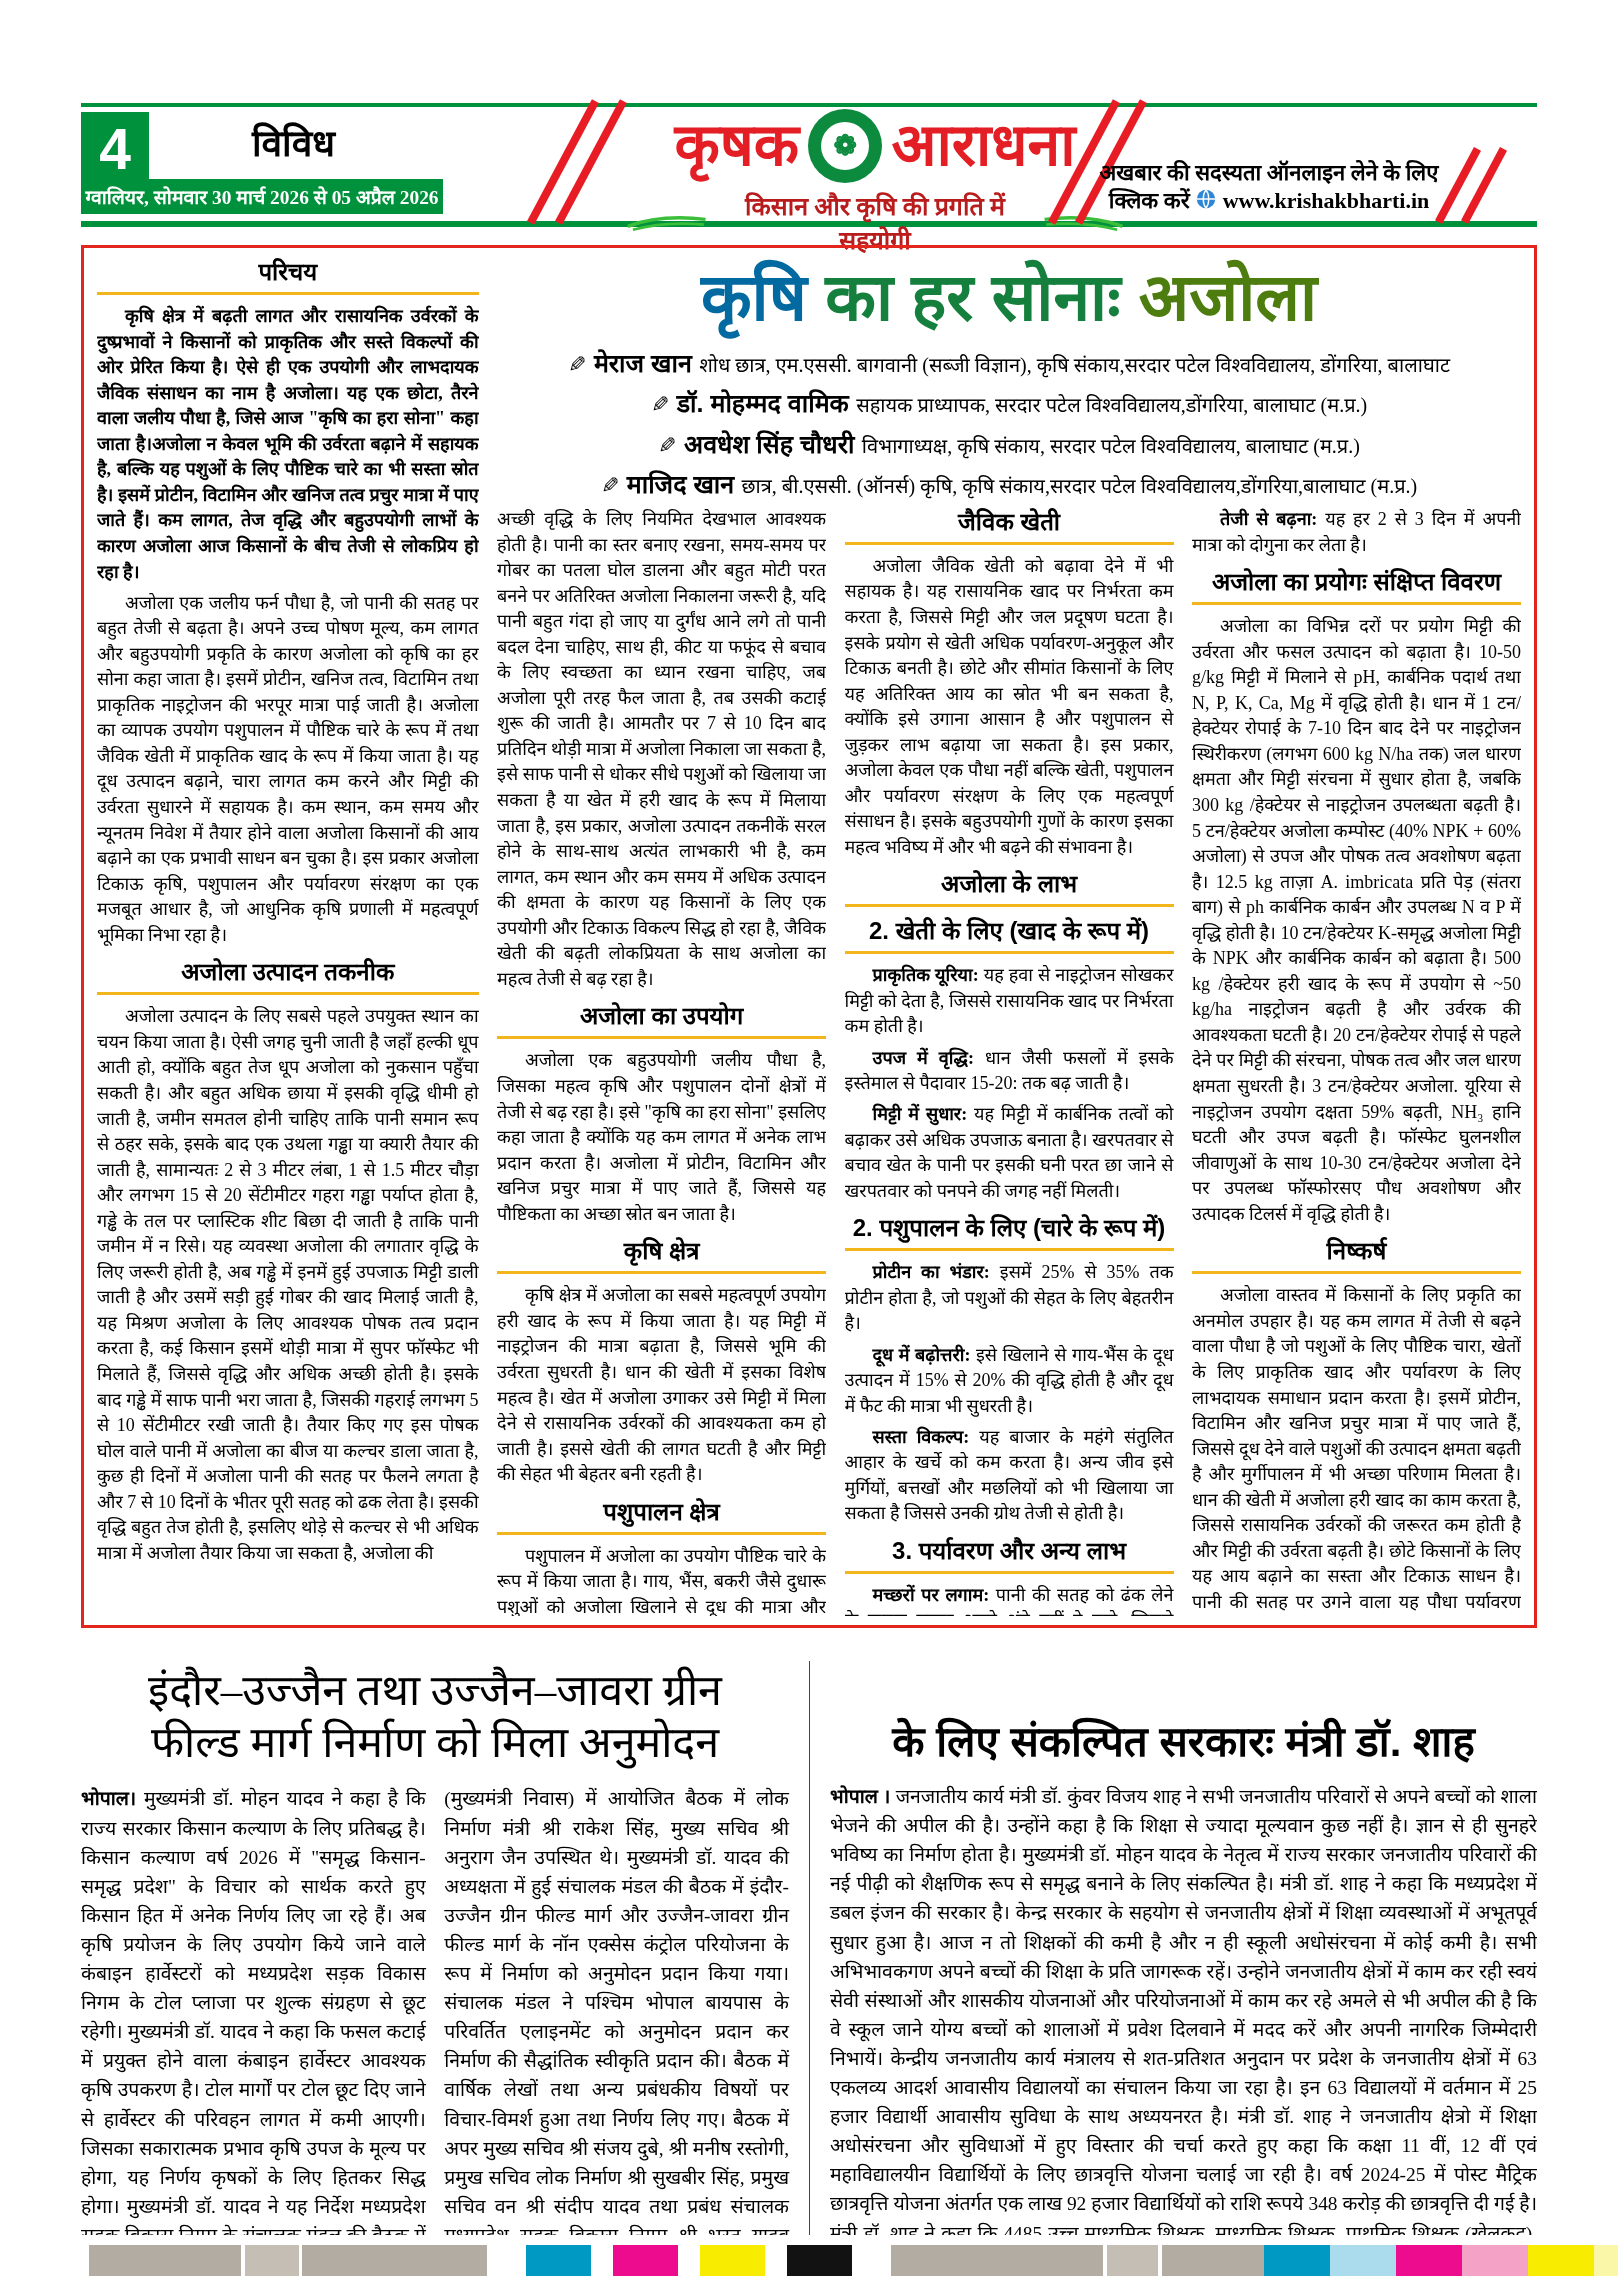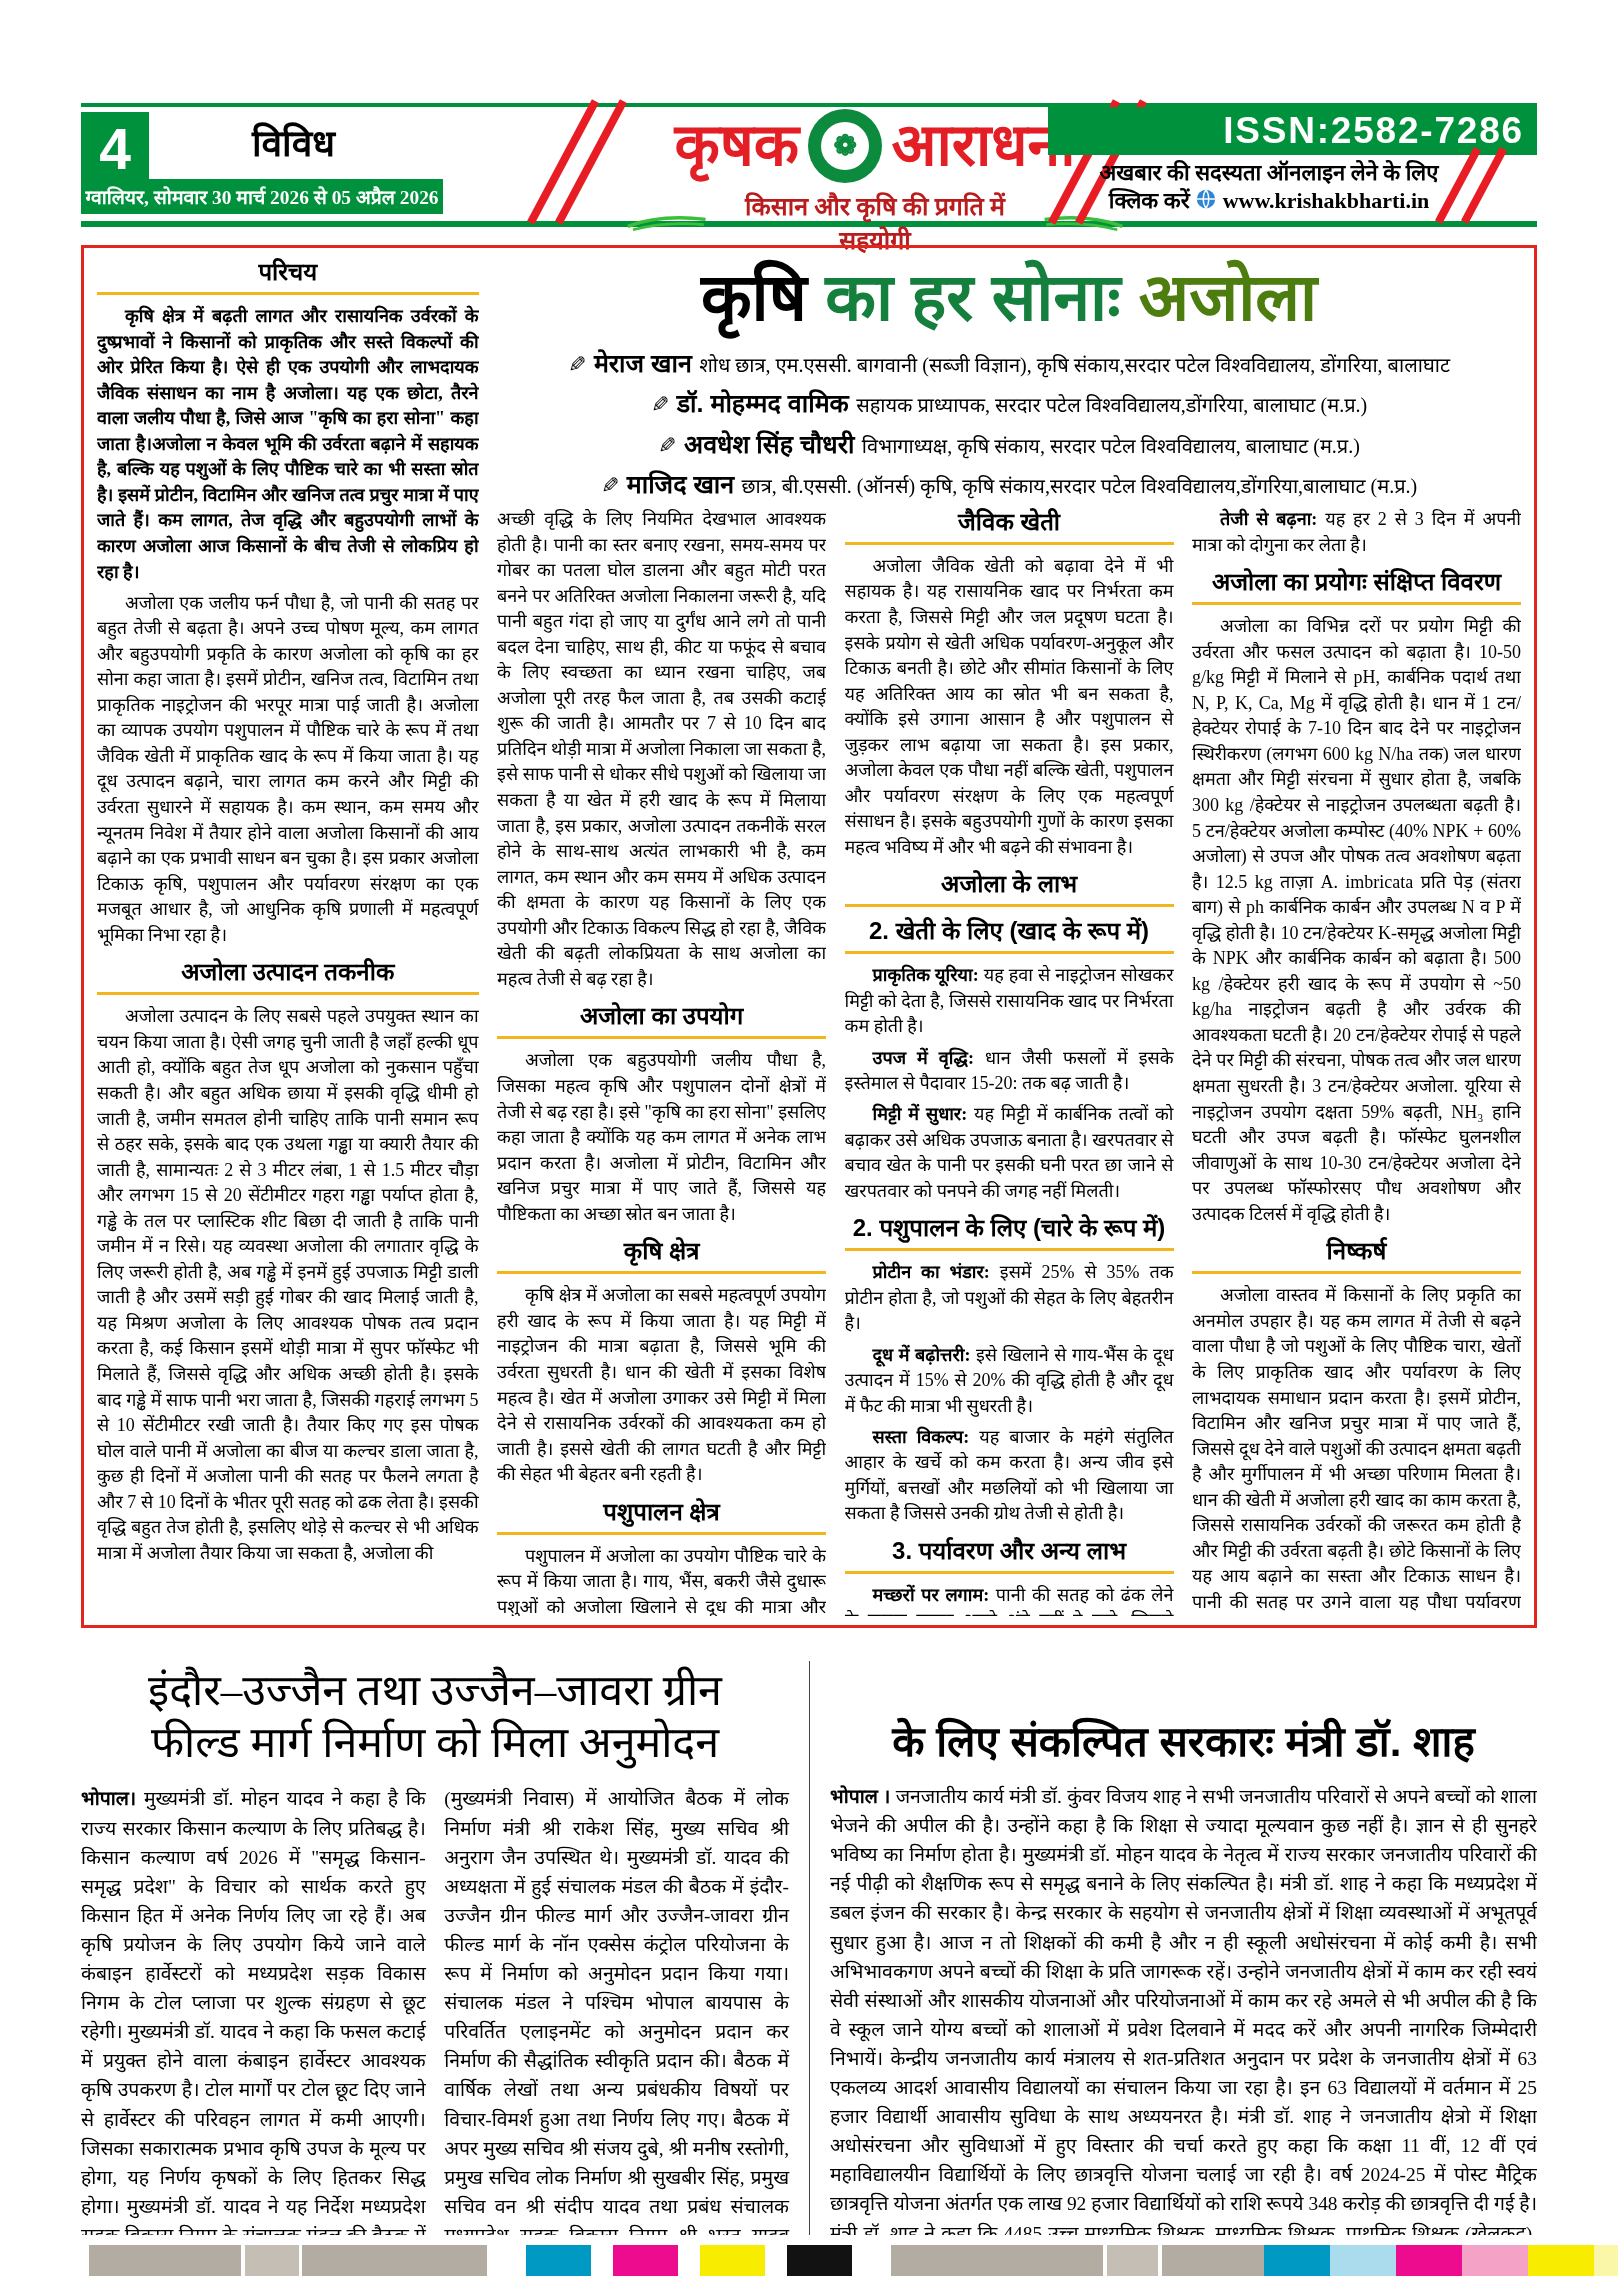--- a/index.html
+++ b/index.html
@@ -26,21 +26,21 @@
   .subscribe{position:absolute;right:28px;top:52px;width:480px;text-align:center;font-size:22px;font-weight:bold;line-height:1.25;}
   .globe{display:inline-block;vertical-align:-2.8px;}
 
   
   .mainbox{left:81px;top:245px;width:1456px;height:1383px;border:3.7px solid #e2251d;box-sizing:border-box;
            padding:9.2px 13px;display:grid;grid-template-columns:1.16fr 1fr 1fr 1fr;grid-template-rows:auto 1fr;
            grid-template-areas:"c1 band band band" "c1 c2 c3 c4";column-gap:18.5px;overflow:hidden;}
   .cell{overflow:hidden;}
   .c1{grid-area:c1;} .band{grid-area:band;} .c2{grid-area:c2;} .c3{grid-area:c3;} .c4{grid-area:c4;}
   .headline{text-align:center;font-size:66px;font-weight:bold;line-height:1.05;margin:5.5px 0 13px 0;font-family:"Liberation Sans",sans-serif;}
-  .hl-green{color:#000000;} .hl-black{color:#15803d;text-align:center;} .hl-blue{color:#4d7c0f;}
+  .hl-green{color:#0369a1;} .hl-black{color:#15803d;text-align:center;} .hl-blue{color:#4d7c0f;}
   .byline{display:flex;align-items:baseline;justify-content:center;gap:7.4px;margin:6.5px 0;flex-wrap:wrap;}
   .by-icon{font-size:22px;transform:scaleX(-1);}
   .by-name{font-weight:bold;font-size:25px;font-family:"Liberation Sans",sans-serif;}
   .by-det{font-size:20px;}
   .subhead{font-weight:bold;font-size:24px;text-align:center;font-family:"Liberation Sans",sans-serif;
            border-bottom:3.7px solid #f3b51c;padding-bottom:6.5px;margin:11px 0 9.2px 0;line-height:1.1;}
   .subhead.first{margin-top:1.8px;}
   .bodytext{font-size:18px;line-height:1.42;text-align:justify;margin:0 0 5.5px 0;}
   .bodytext.ind{text-indent:28px;}
   .bodytext.bold{font-weight:bold;}
@@ -90,21 +90,20 @@
       <svg class="swoosh" viewBox="0 0 95 22">
           <path d="M3 8 Q55 2 93 16" stroke="#3bbf3b" stroke-width="4" fill="none"></path>
           <path d="M5 14 Q50 10 87 20" stroke="#3bbf3b" stroke-width="3" fill="none"></path>
         </svg>
     </div>
   </div>
 
   <div class="stripe" style="left:999px;"></div>
   <div class="stripe" style="left:1026px;"></div>
 
-  <div class="issnbox">ISSN:2582-7286</div>
   <div class="subscribe">
     <span>अखबार की सदस्यता ऑनलाइन लेने के लिए</span><br>
     <span>क्लिक करें</span>
     <svg class="globe" width="22" height="22" viewBox="0 0 24 24">
         <circle cx="12" cy="12" r="10" fill="#2e86d4"></circle>
         <path d="M2 12h20 M12 2c4 5 4 15 0 20 M12 2c-4 5-4 15 0 20" stroke="#fff" stroke-width="1.5" fill="none"></path>
       </svg>
     <span style="font-weight:bold;">www.krishakbharti.in</span>
   </div>
 

